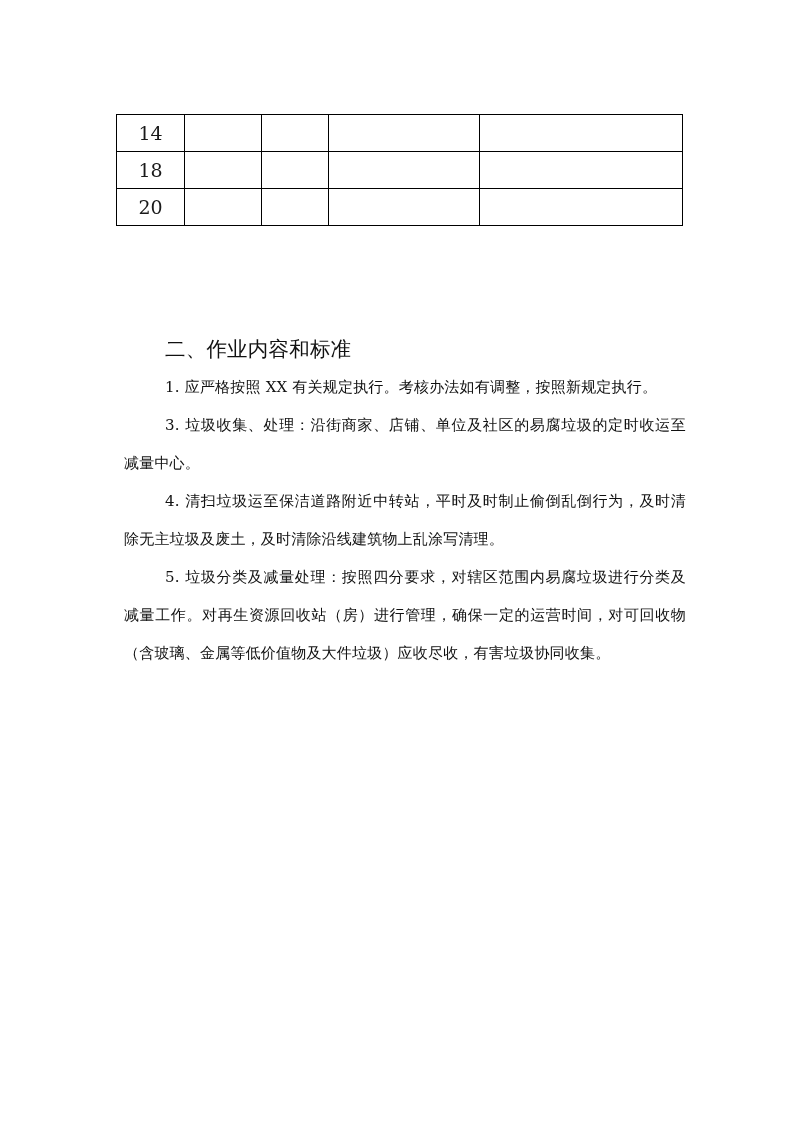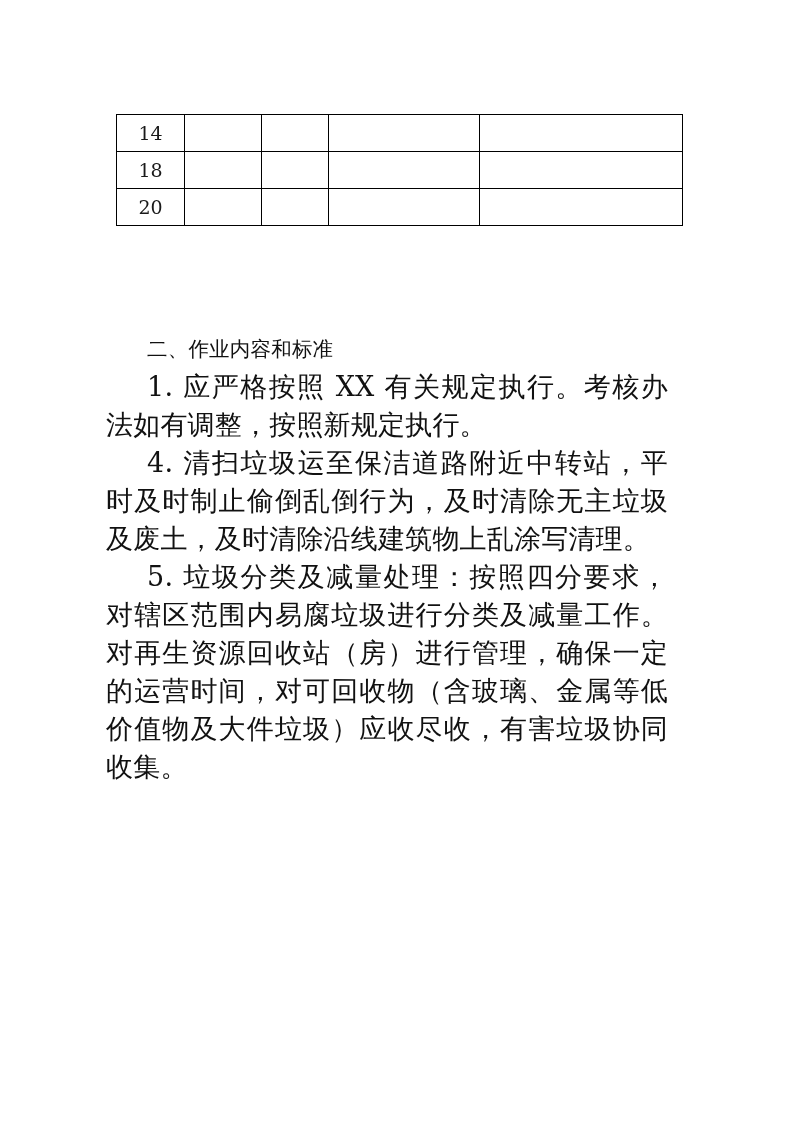--- a/index.html
+++ b/index.html
@@ -47,28 +47,28 @@
   }
   .col-index { width: 67px; }
   .col-b     { width: 76px; }
   .col-c     { width: 66px; }
   .col-d     { width: 150px; }
   .col-e     { width: 202px; }
 
   
   .body-text {
     position: absolute;
-    left: 106px;
+    left: 124px;
     top: 330px;
     width: 562px;
   }
   .para {
     margin: 0;
     font-family: "DejaVu Serif", "Liberation Serif", serif;
-    font-size: 27px;
+    font-size: 15px;
     line-height: 38px;
     text-align: justify;
     text-justify: inter-ideograph;
     text-indent: 41px;
     color: #111111;
     letter-spacing: 0.2px;
   }
   .para.heading {
     font-size: 20.5px;
   }
@@ -100,17 +100,18 @@
         <td class="col-c"></td>
         <td class="col-d"></td>
         <td class="col-e"></td>
       </tr>
     </tbody>
   </table>
 
   <div class="body-text">
     <p class="para heading">二、作业内容和标准</p>
     <p class="para">1. 应严格按照 XX 有关规定执行。考核办法如有调整，按照新规定执行。</p>
+    <p class="para">3. 垃圾收集、处理：沿街商家、店铺、单位及社区的易腐垃圾的定时收运至减量中心。</p>
     <p class="para">4. 清扫垃圾运至保洁道路附近中转站，平时及时制止偷倒乱倒行为，及时清除无主垃圾及废土，及时清除沿线建筑物上乱涂写清理。</p>
     <p class="para">5. 垃圾分类及减量处理：按照四分要求，对辖区范围内易腐垃圾进行分类及减量工作。对再生资源回收站（房）进行管理，确保一定的运营时间，对可回收物（含玻璃、金属等低价值物及大件垃圾）应收尽收，有害垃圾协同收集。</p>
   </div>
 
 </div>
 
 </body></html>

